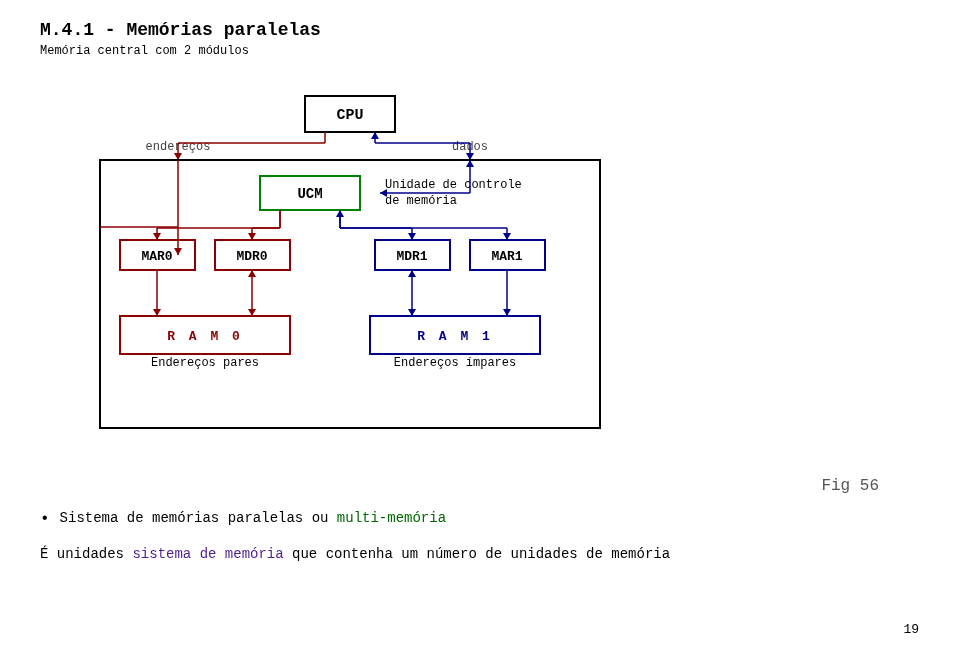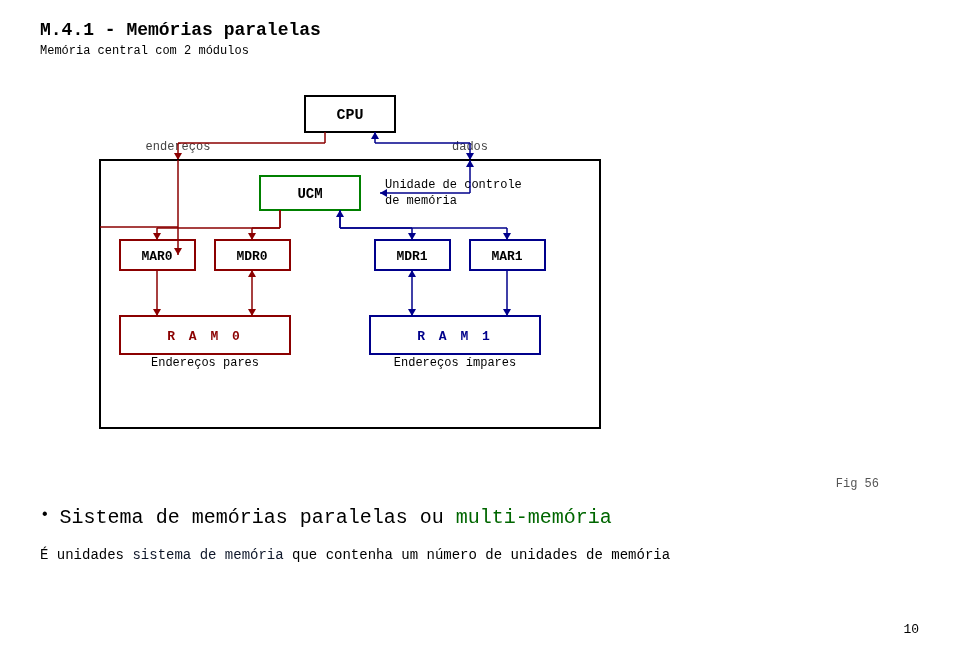--- a/index.html
+++ b/index.html
@@ -25,48 +25,48 @@
 
     
     .diagram-wrapper {
       position: relative;
       width: 620px;
       text-decoration: underline;
     }
 
     .fig-label {
       text-align: right;
-      font-size: 12px;
+      font-size: 16px;
       color: #555;
       margin-top: 5px;
       margin-bottom: 15px;
       padding-right: 40px;
     }
 
     .bullet-section {
       margin-top: 10px;
       margin-bottom: 15px;
     }
     .bullet-item {
       display: flex;
       align-items: flex-start;
       margin-bottom: 8px;
     }
     .bullet-dot {
       margin-right: 10px;
       font-size: 16px;
     }
     .bullet-text {
-      font-size: 20px;
+      font-size: 14px;
     }
     .highlight-green {
       color: #006600;
     }
     .highlight-blue {
-      color: #0f172a;
+      color: #4c1d95;
     }
 
     .paragraph {
       font-size: 14px;
       line-height: 1.6;
       margin-top: 10px;
     }
 
     .page-number {
       position: absolute;
@@ -205,13 +205,13 @@
     <span class="bullet-text">
       <span>Sistema de memórias paralelas ou </span><span class="highlight-green">multi-memória</span>
     </span>
   </div>
 </div>
 
 <div class="paragraph">
   <span>É unidades </span><span class="highlight-blue">sistema de memória</span><span> que contenha um número de unidades de memória</span><br>
 </div>
 
-<div class="page-number">10</div>
+<div class="page-number">19</div>
 
 </body></html>

